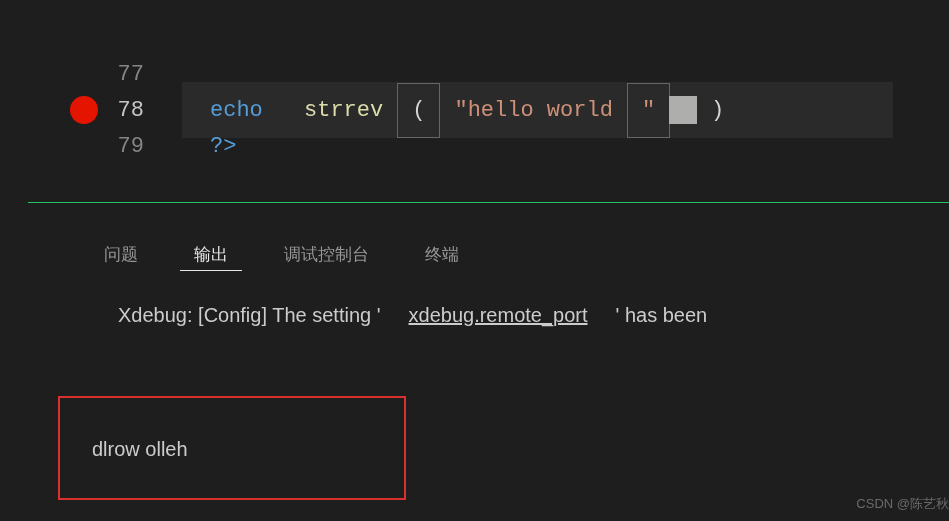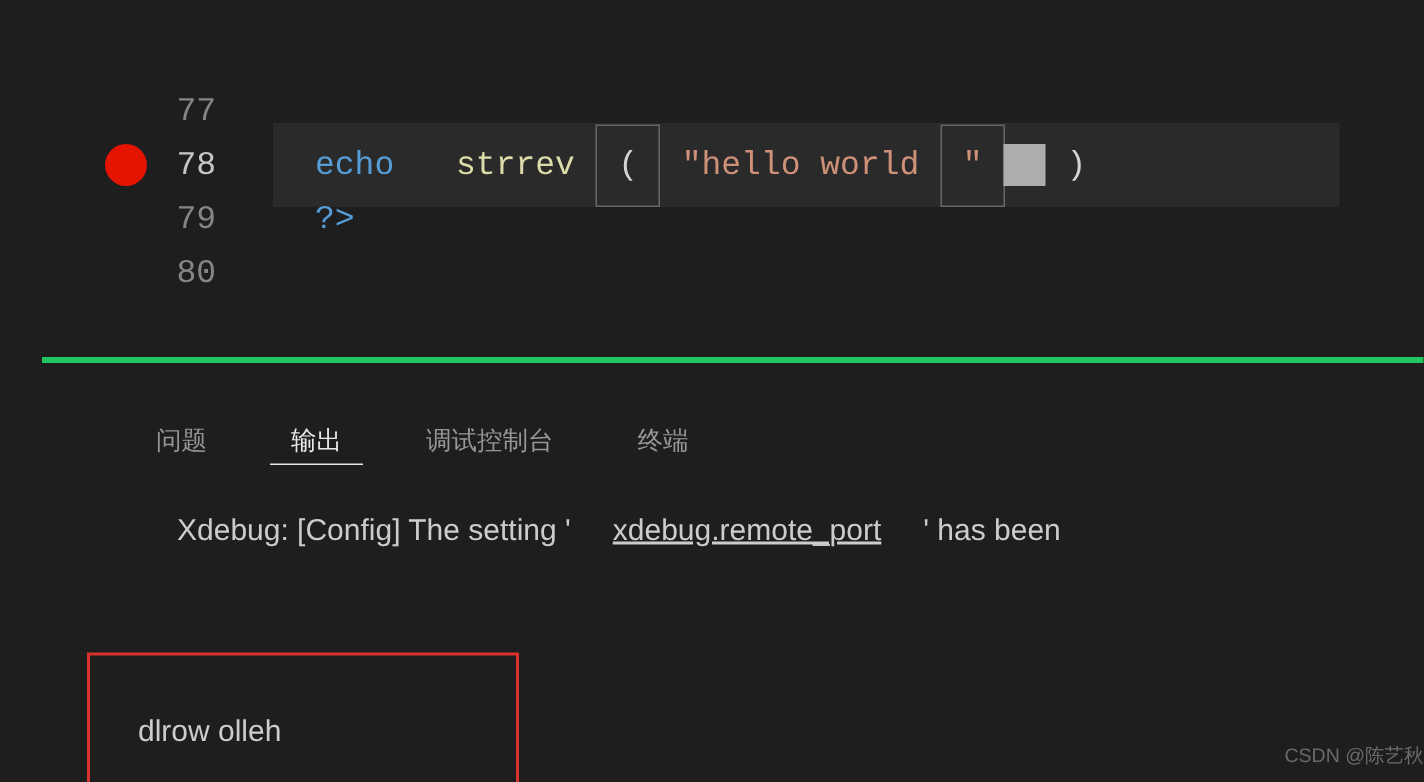--- a/index.html
+++ b/index.html
@@ -63,21 +63,21 @@
 }
 .cursor {
   display: inline-block;
   width: 1px;
   height: 24px;
   background: #aeafad;
   vertical-align: middle;
   margin-left: -1px;
 }
 .panel {
-  border-top: 4px solid #22c55e;
+  border-top: 1px solid #22c55e;
   margin-top: 10px;
 }
 .tabs {
   display: flex;
   gap: 28px;
   padding: 12px 48px 8px 48px;
   font-size: 17px;
   font-family: 'Microsoft YaHei', sans-serif;
   color: #969696;
 }
@@ -94,21 +94,21 @@
   font-size: 20px;
   line-height: 33px;
   font-family: Liberation Sans, sans-serif;
   color: #cccccc;
 }
 .panel-content .uline { text-decoration: underline; }
 .output-box {
   border: 2px solid #d8312e;
   margin: 50px 0 0 -32px;
   padding: 35px 18px 32px 18px;
-  width: 288px;
+  width: 348px;
   font-size: 20px;
   color: #cccccc;
 }
 .watermark {
   position: absolute;
   right: 0;
   bottom: 8px;
   font-size: 13px;
   color: #6a6a6a;
   font-family: 'Microsoft YaHei', sans-serif;
@@ -129,25 +129,20 @@
           <div class="breakpoint"></div>
         </div>
         <div class="line-number active">78</div>
         <div class="code-content"><span class="line-highlight"><span class="tok-keyword">echo </span><span class="tok-func">strrev</span><span class="tok-punc bracket-box">(</span><span class="tok-string">"hello world</span><span class="tok-string bracket-box">"</span><span class="cursor"></span><span class="tok-punc">)</span></span></div>
       </div>
       <div class="code-line">
         <div class="gutter"></div>
         <div class="line-number">79</div>
         <div class="code-content"><span><span class="tok-keyword">?&gt;</span></span></div>
       </div>
-      <div class="code-line">
-        <div class="gutter"></div>
-        <div class="line-number">80</div>
-        <div class="code-content"><span></span></div>
-      </div>
     </div>
 </div>
 
 <div class="panel">
   <div class="tabs">
     <span class="tab">问题</span>
     <span class="tab active">输出</span>
     <span class="tab">调试控制台</span>
     <span class="tab">终端</span>
   </div>

